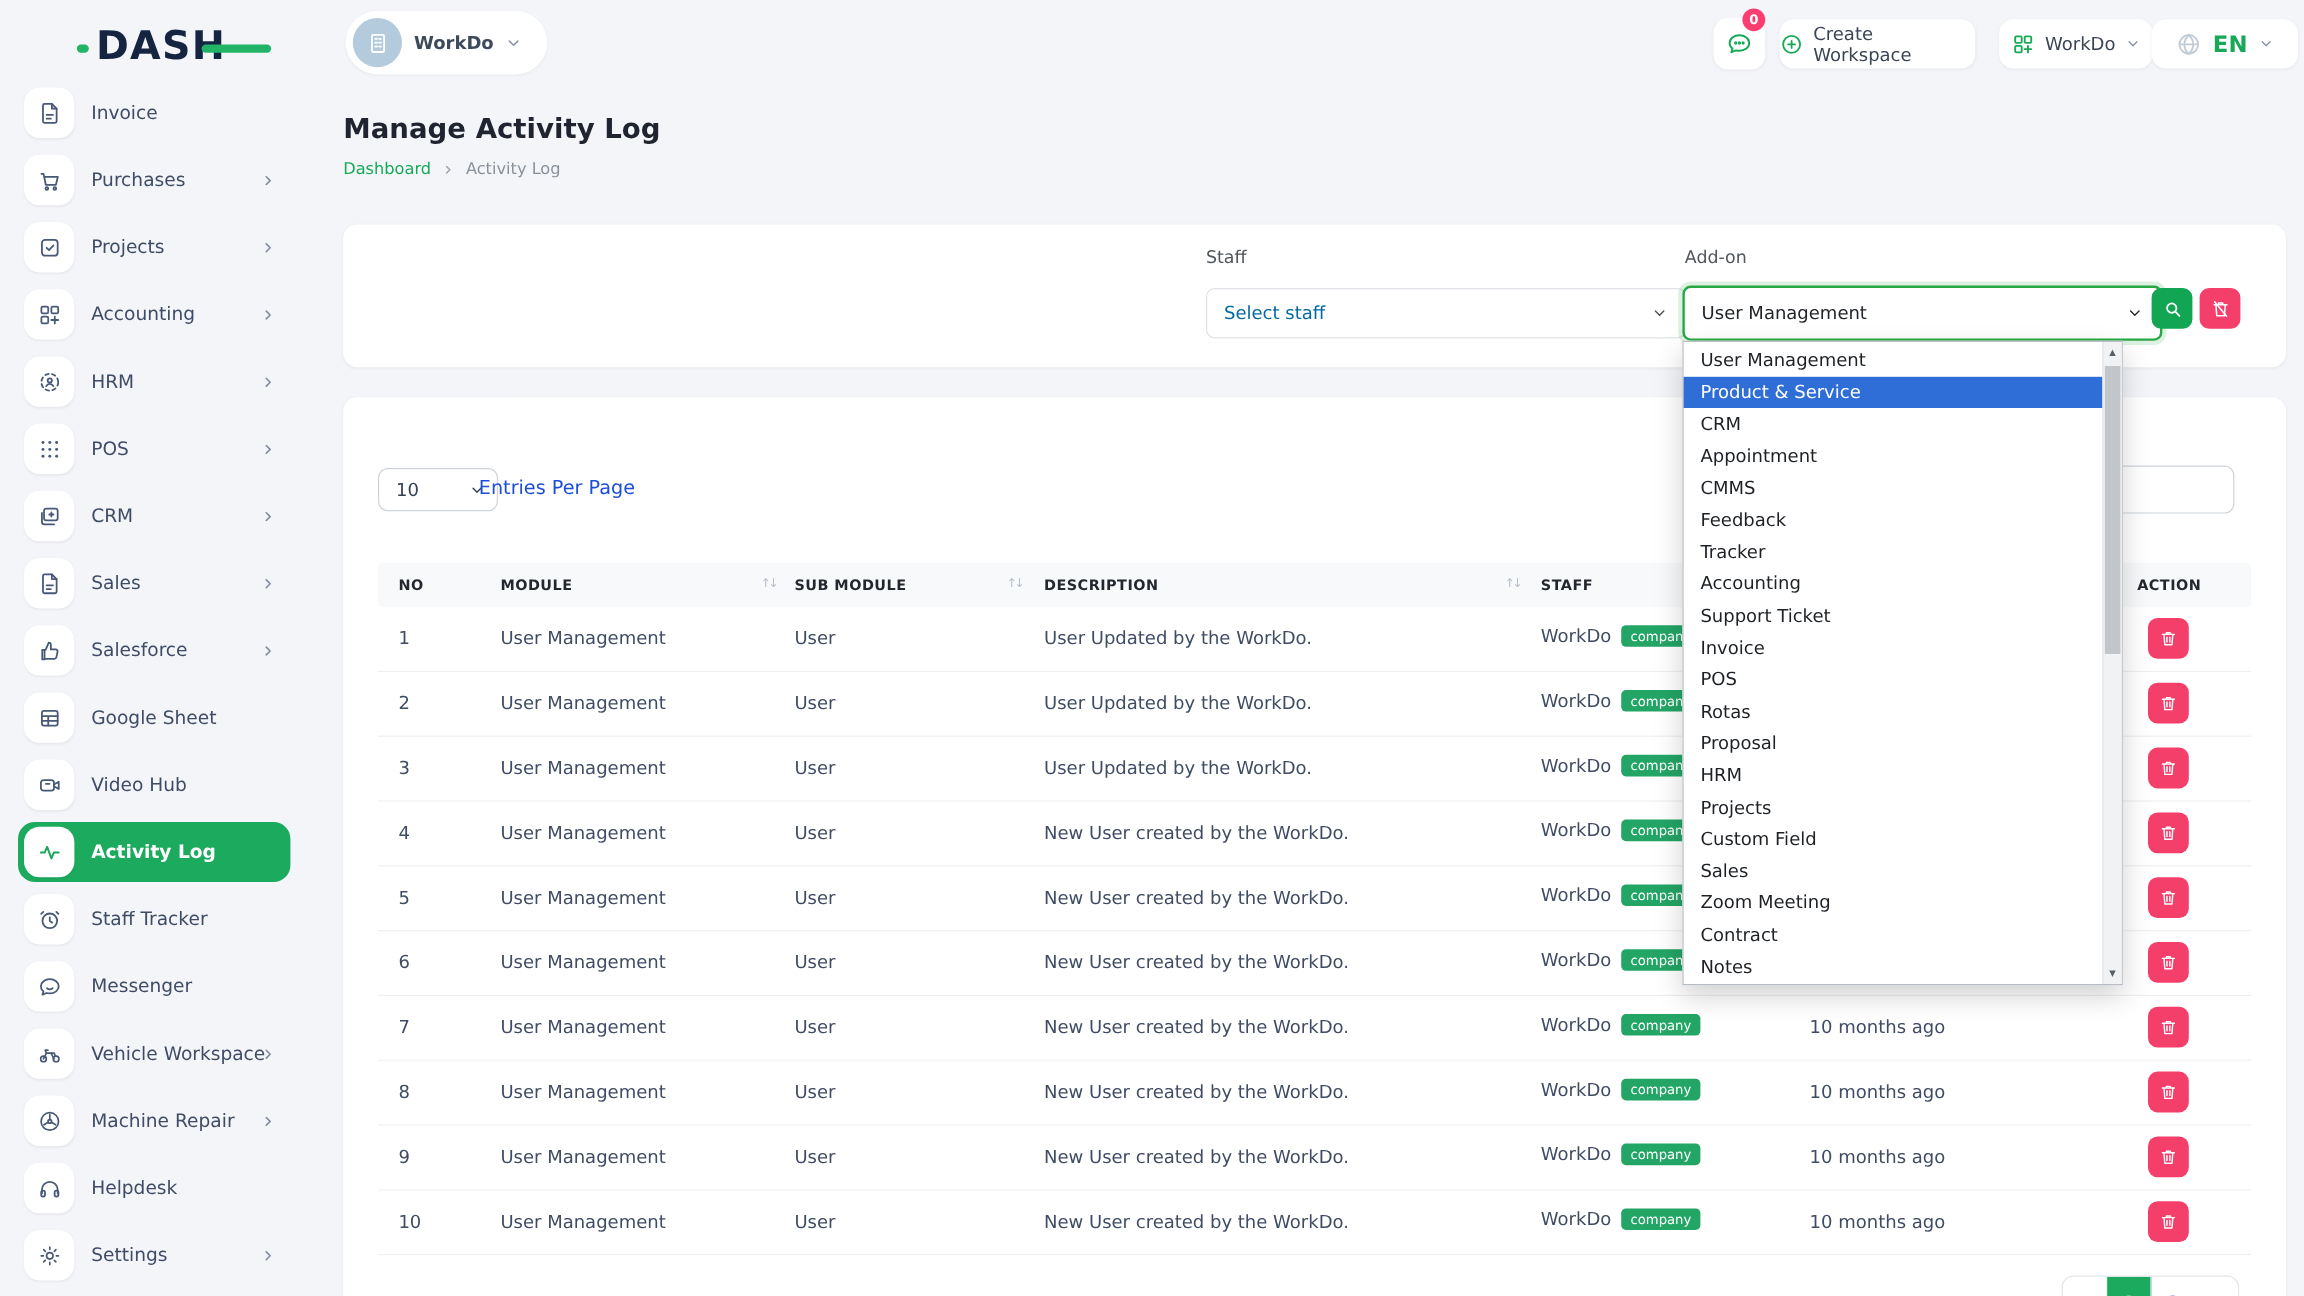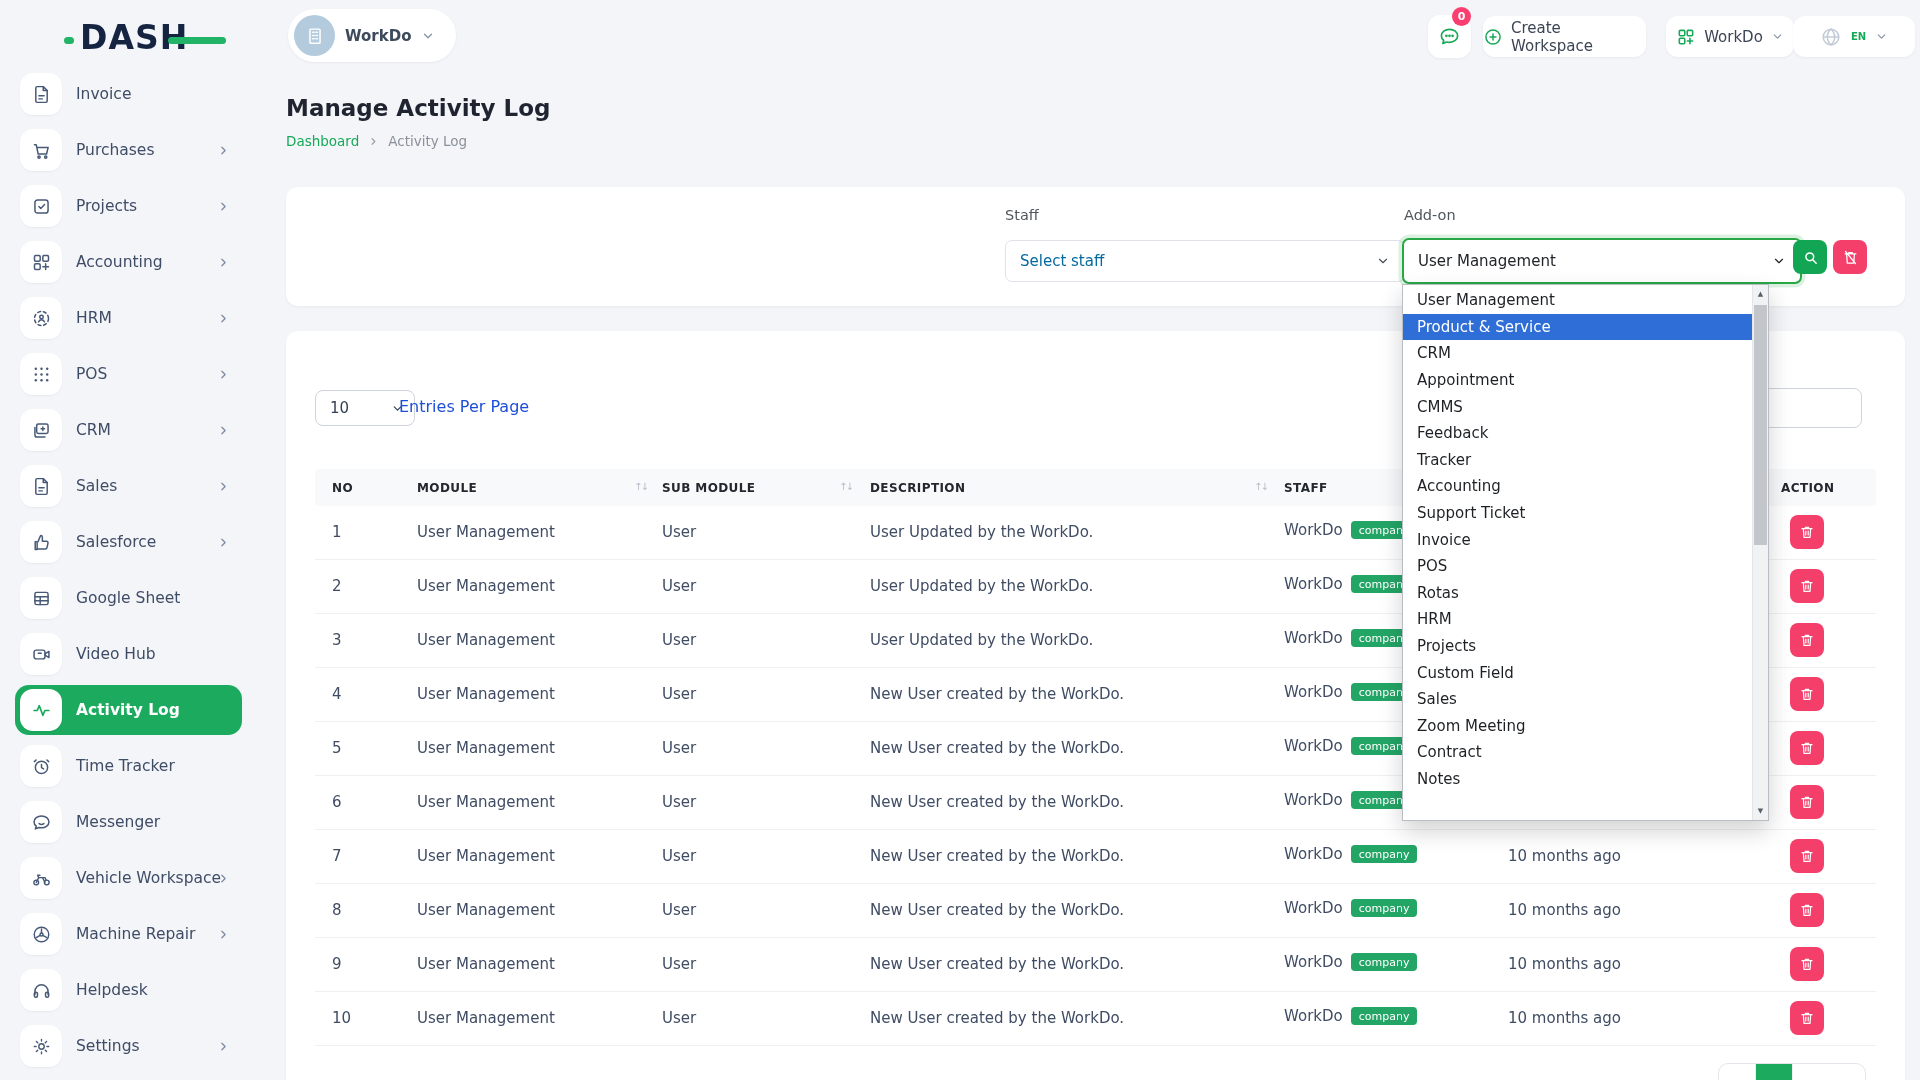--- a/index.html
+++ b/index.html
@@ -15,21 +15,21 @@
   .pill{position:absolute;background:#fff;border-radius:12px;display:flex;align-items:center;box-shadow:0 1px 3px rgba(16,24,40,.05)}
   .ws-pill{left:288px;top:9px;width:152px;height:53px;border-radius:27px;padding:0 10px 0 6px;gap:10px}
   .ws-avatar{width:41px;height:41px;border-radius:50%;background:#b3cbdd;display:flex;align-items:center;justify-content:center;color:#fff}
   .ws-label{font-size:15px;font-weight:600;color:#3d4a5c}
   .chev{color:#8a94a6}
   .chat-btn{left:1428px;top:15px;width:43px;height:43px;justify-content:center}
   .chat-badge{position:absolute;left:1452px;top:7px;width:19px;height:19px;border-radius:50%;background:#fb3e70;color:#fff;font-size:11px;font-weight:700;display:flex;align-items:center;justify-content:center;z-index:11}
   .create-pill{left:1483px;top:16px;width:163px;height:41px;justify-content:center;gap:8px;font-size:15px;color:#3b4453;font-weight:500}
   .appmenu-pill{left:1666px;top:16px;width:128px;height:41px;justify-content:center;gap:8px;font-size:15px;color:#3b4453;font-weight:500}
   .lang-pill{left:1793px;top:16px;width:122px;height:41px;justify-content:center;gap:9px}
-  .lang-label{color:#17a958;font-weight:700;font-size:10px}
+  .lang-label{color:#17a958;font-weight:700;font-size:19px}
 
   
   .sidebar{position:absolute;left:0;top:69px;width:257px;bottom:0}
   .side-item{height:50px;margin:0 15px 6px 15px;border-radius:14px;display:flex;align-items:center;padding-left:5px;position:relative;cursor:pointer}
   .side-ic{width:42px;height:42px;border-radius:13px;background:#fff;display:flex;align-items:center;justify-content:center;color:#475977;box-shadow:0 1px 2px rgba(15,23,42,.05);flex:none}
   .side-label{margin-left:14px;font-size:15.5px;font-weight:500;color:#3f4c66;white-space:nowrap}
   .side-chev{position:absolute;right:12px;color:#7c8aa0}
   .side-item.active{background:#1cab5e}
   .side-item.active .side-ic{color:#17a958}
   .side-item.active .side-label{color:#fff;font-weight:700}
@@ -359,21 +359,21 @@
       </div>
 
       <div class="side-item">
         <span class="side-ic">
           <svg width="21" height="21" viewBox="0 0 24 24" fill="none" stroke="currentColor" stroke-width="1.7" stroke-linecap="round" stroke-linejoin="round">
             <circle cx="12" cy="13" r="7"></circle>
             <path d="M12 9.8v3.4l2.4 1.5"></path>
             <path d="M5.8 4.5L3.8 6.4M18.2 4.5l2 1.9"></path>
           </svg>
         </span>
-        <span class="side-label">Time Tracker</span>
+        <span class="side-label">Staff Tracker</span>
 
       </div>
 
       <div class="side-item">
         <span class="side-ic">
           <svg width="21" height="21" viewBox="0 0 24 24" fill="none" stroke="currentColor" stroke-width="1.7" stroke-linecap="round" stroke-linejoin="round">
             <path d="M12 4.5c4.7 0 8.5 3 8.5 6.8s-3.8 6.8-8.5 6.8c-1 0-2-.1-2.9-.4L5 19.3l1-3.1c-1.6-1.2-2.5-2.9-2.5-4.9 0-3.8 3.8-6.8 8.5-6.8z"></path>
             <path d="M9.3 13.2c1.7 1.3 3.7 1.3 5.4 0"></path>
           </svg>
         </span>
@@ -750,20 +750,21 @@
         <div class="dd-option">Accounting</div>
 
         <div class="dd-option">Support Ticket</div>
 
         <div class="dd-option">Invoice</div>
 
         <div class="dd-option">POS</div>
 
         <div class="dd-option">Rotas</div>
 
+        <div class="dd-option">Proposal</div>
 
         <div class="dd-option">HRM</div>
 
         <div class="dd-option">Projects</div>
 
         <div class="dd-option">Custom Field</div>
 
         <div class="dd-option">Sales</div>
 
         <div class="dd-option">Zoom Meeting</div>

